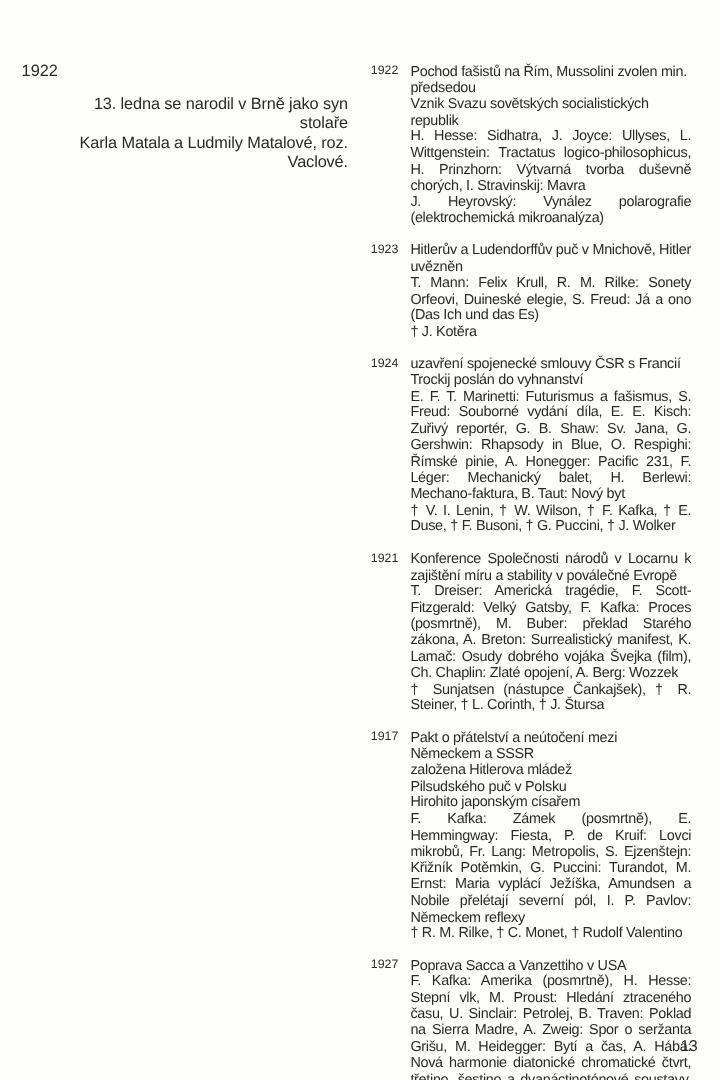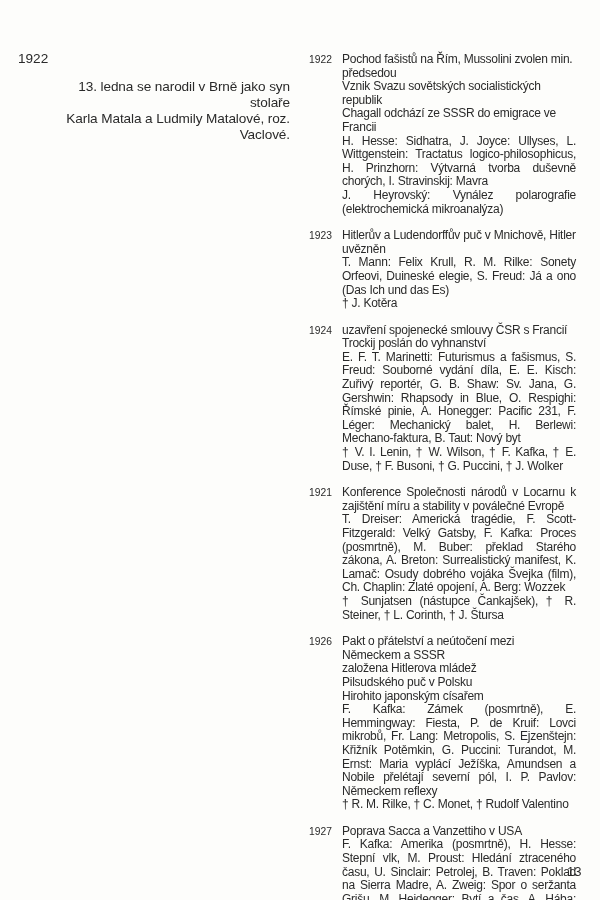--- a/index.html
+++ b/index.html
@@ -29,21 +29,20 @@
     <span class="line" style="display:block">Karla Matala a Ludmily Matalové, roz. Vaclové.</span>
   </div>
 </div>
 
 <div class="timeline">
   <div class="block">
     <span class="year">1922</span>
     <div class="lines">
       <span class="line">Pochod fašistů na Řím, Mussolini zvolen min. předsedou</span>
       <span class="line">Vznik Svazu sovětských socialistických republik</span>
-      <span class="line">Chagall odchází ze SSSR do emigrace ve Francii</span>
       <span class="para">H. Hesse: Sidhatra, J. Joyce: Ullyses, L. Wittgenstein: Tractatus logico-philosophicus, H. Prinzhorn: Výtvarná tvorba duševně chorých, I. Stravinskij: Mavra</span>
       <span class="para">J. Heyrovský: Vynález polarografie (elektrochemická mikroanalýza)</span>
     </div>
   </div>
 
   <div class="block">
     <span class="year">1923</span>
     <div class="lines">
       <span class="line">Hitlerův a Ludendorffův puč v Mnichově, Hitler uvězněn</span>
       <span class="para">T. Mann: Felix Krull, R. M. Rilke: Sonety Orfeovi, Duineské elegie, S. Freud: Já a ono (Das Ich und das Es)</span>
@@ -64,21 +63,21 @@
   <div class="block">
     <span class="year">1921</span>
     <div class="lines">
       <span class="para">Konference Společnosti národů v Locarnu k zajištění míru a stability v poválečné Evropě</span>
       <span class="para">T. Dreiser: Americká tragédie, F. Scott-Fitzgerald: Velký Gatsby, F. Kafka: Proces (posmrtně), M. Buber: překlad Starého zákona, A. Breton: Surrealistický manifest, K. Lamač: Osudy dobrého vojáka Švejka (film), Ch. Chaplin: Zlaté opojení, A. Berg: Wozzek</span>
       <span class="para">† Sunjatsen (nástupce Čankajšek), † R. Steiner, † L. Corinth, † J. Štursa</span>
     </div>
   </div>
 
   <div class="block">
-    <span class="year">1926</span>
+    <span class="year">1917</span>
     <div class="lines">
       <span class="line">Pakt o přátelství a neútočení mezi Německem a SSSR</span>
       <span class="line">založena Hitlerova mládež</span>
       <span class="line">Pilsudského puč v Polsku</span>
       <span class="line">Hirohito japonským císařem</span>
       <span class="para">F. Kafka: Zámek (posmrtně), E. Hemmingway: Fiesta, P. de Kruif: Lovci mikrobů, Fr. Lang: Metropolis, S. Ejzenštejn: Křižník Potěmkin, G. Puccini: Turandot, M. Ernst: Maria vyplácí Ježíška, Amundsen a Nobile přelétají severní pól, I. P. Pavlov: Německem reflexy</span>
       <span class="para">† R. M. Rilke, † C. Monet, † Rudolf Valentino</span>
     </div>
   </div>
 

